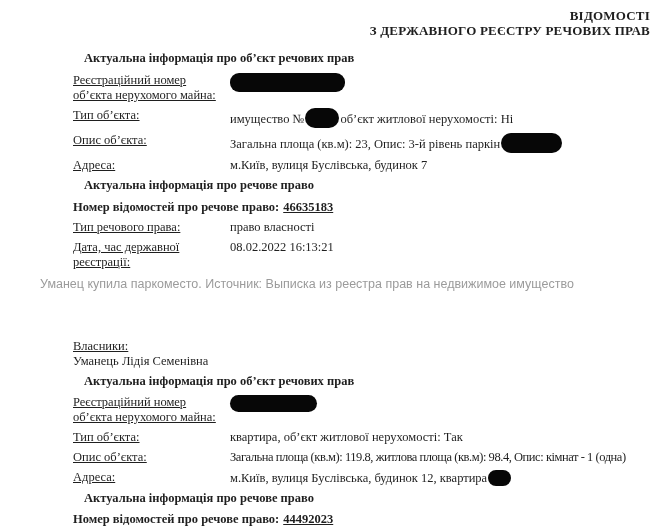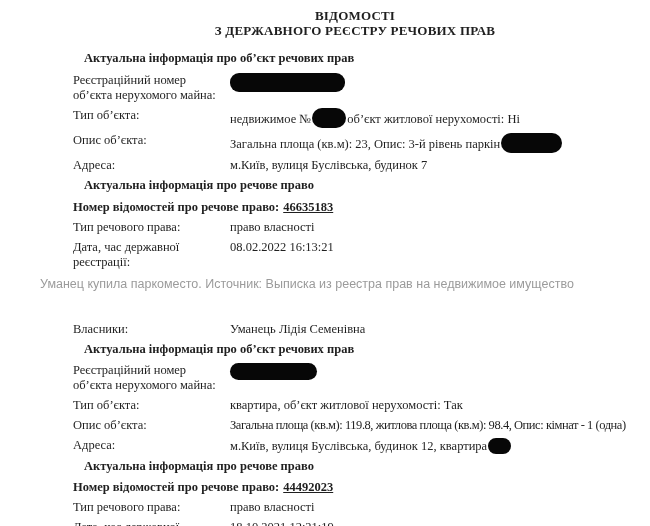--- a/index.html
+++ b/index.html
@@ -5,26 +5,26 @@
   * { margin:0; padding:0; box-sizing:border-box; }
   html,body { background:#ffffff; }
   body {
     width:650px; height:526px; overflow:hidden; position:relative;
     font-family:"Liberation Serif","DejaVu Serif",serif;
     font-size:12.5px; color:#1f1f1f;
   }
   .page { width:650px; height:526px; padding-top:8px; }
 
   
-  .doc-title { text-align:center; padding-left:60px; font-weight:bold; font-size:13px; line-height:15px; letter-spacing:.2px; }
+  .doc-title { text-align:right; padding-left:60px; font-weight:bold; font-size:13px; line-height:15px; letter-spacing:.2px; }
   .heading-center { text-align:left; padding-left:84px; font-weight:bold; font-size:12.5px; line-height:15px; }
 
   
   .row { display:flex; align-items:flex-start; margin-left:73px; margin-bottom:5px; line-height:15px; }
-  .label { width:157px; flex-shrink:0; padding-right:6px; }
+  .label { width:157px; flex-shrink:0; padding-right:6px;text-decoration:underline; }
   .value { white-space:nowrap; }
   .value.tight { letter-spacing:-0.45px; }
   .bold-line { margin-left:73px; margin-bottom:5px; font-weight:bold; line-height:15px; white-space:nowrap; }
   .bold-line .num { margin-left:4px;text-decoration:underline; }
 
   
   .redact { display:inline-block; background:#070707; border-radius:10px; }
   .r-reg1 { width:115px; height:19px; border-radius:9px; }
   .r-reg2 { width:87px; height:17px; border-radius:9px; }
   .r-num  { width:34px; height:20px; border-radius:10px; vertical-align:-5px; margin:0 1px; }
@@ -35,21 +35,21 @@
   .caption {
     font-family:"Liberation Sans","DejaVu Sans",sans-serif;
     font-size:12.5px; color:#9b9b9b; line-height:15px;
     margin-left:25px;
   }
 
   
   .h-obj1   { margin-top:13px; margin-bottom:7px; }
   .h-right1 { margin-top:1px; margin-bottom:7px; }
   .cap1     { margin-top:7px;margin-left:40px; }
-  .owners-row { margin-top:30px; }
+  .owners-row { margin-top:47px;flex-direction:column; }
   .h-obj2   { margin-top:2px; margin-bottom:6px; }
   .h-right2 { margin-top:1px; margin-bottom:6px; }
 </style>
 </head>
 <body>
 
 <div class="page">
 
   <section>
     <div class="doc-title">
@@ -59,21 +59,21 @@
 
     <div class="heading-center h-obj1">Актуальна інформація про об’єкт речових прав</div>
 
     <div class="row">
       <div class="label">Реєстраційний номер об’єкта нерухомого майна:</div>
       <div class="value"><span class="redact r-reg1"></span></div>
     </div>
 
     <div class="row">
       <div class="label">Тип об’єкта:</div>
-      <div class="value"><span>недвижимое №</span><span class="redact r-num"></span><span>об’єкт житлової нерухомості: Ні</span></div>
+      <div class="value"><span>имущество №</span><span class="redact r-num"></span><span>об’єкт житлової нерухомості: Ні</span></div>
     </div>
 
     <div class="row">
       <div class="label">Опис об’єкта:</div>
       <div class="value"><span>Загальна площа (кв.м): 23, Опис: 3-й рівень паркін</span><span class="redact r-desc"></span></div>
     </div>
 
     <div class="row">
       <div class="label">Адреса:</div>
       <div class="value">м.Київ, вулиця Буслівська, будинок 7</div>

